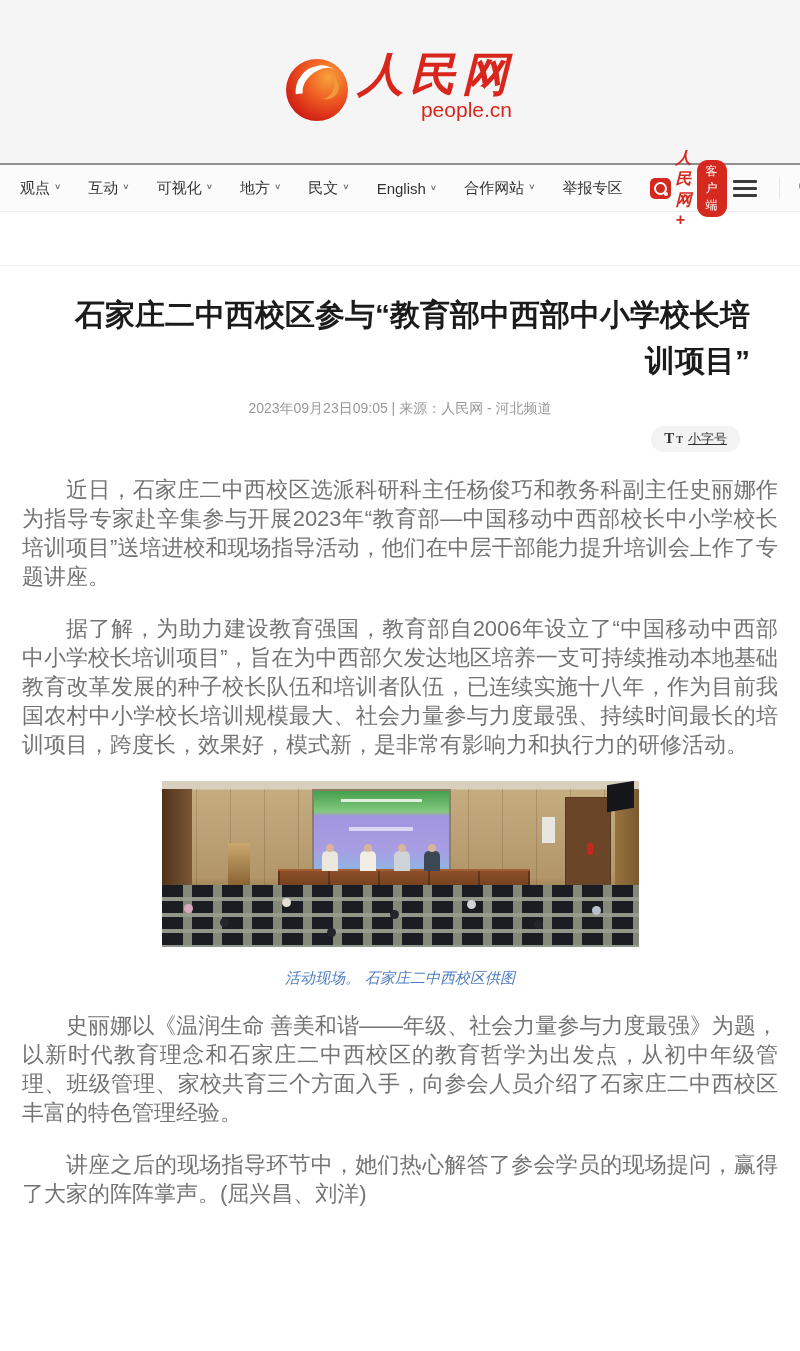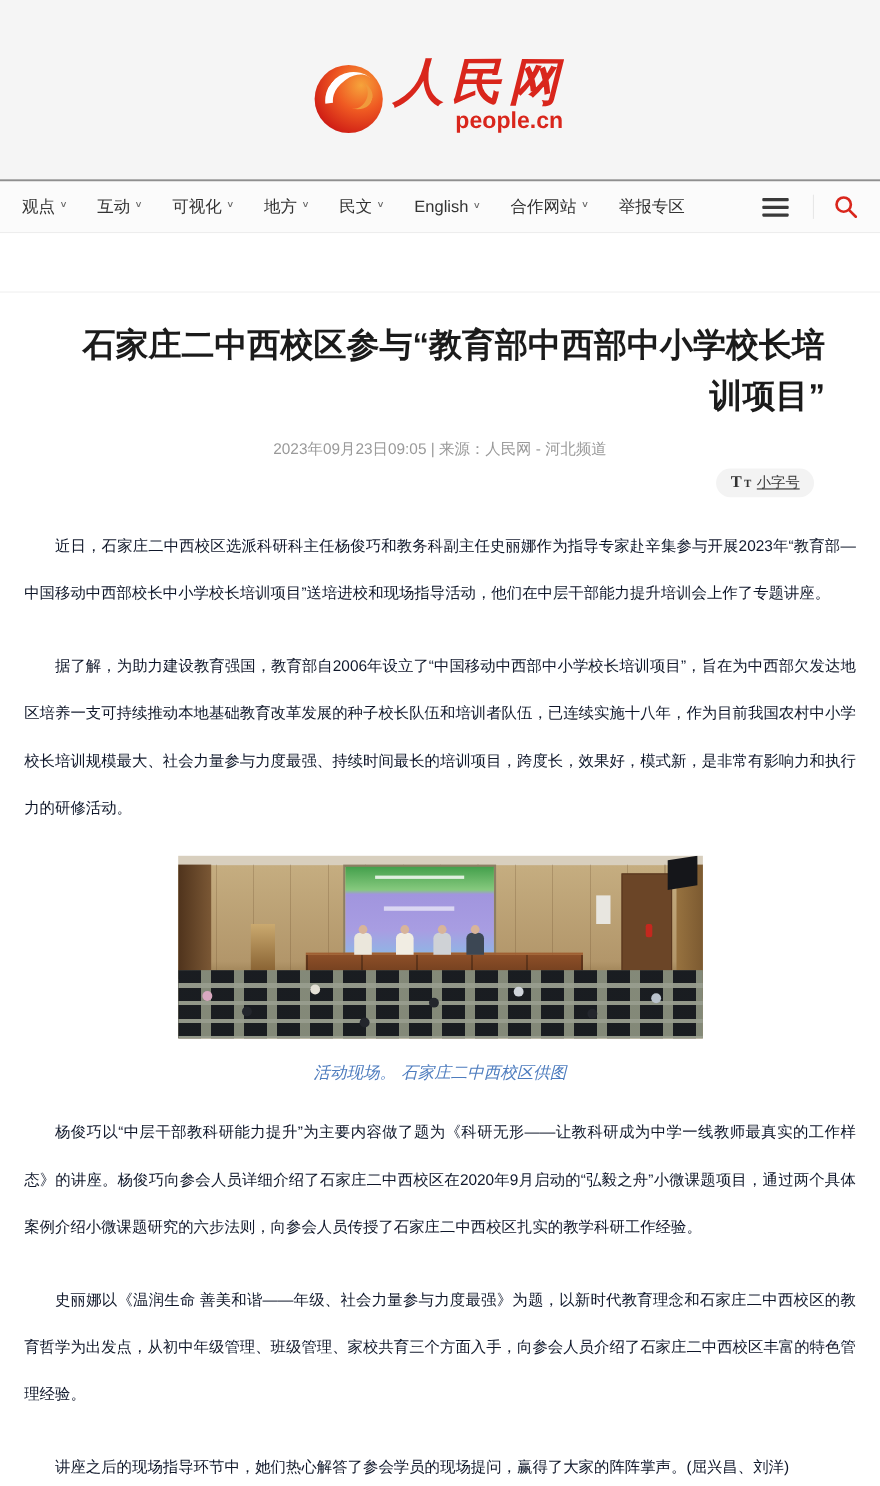--- a/index.html
+++ b/index.html
@@ -9,21 +9,21 @@
   .site-header { height:163px; background:#f5f5f5; display:flex; align-items:center; justify-content:center; }
   .logo { display:flex; align-items:flex-end; gap:10px; margin-top:6px; }
   .globe { position:relative; width:62px; height:62px; border-radius:50%;
            background:radial-gradient(circle at 68% 30%, #f6a43b 0%, #ef5a22 38%, #cf1d15 78%, #b41410 100%); overflow:hidden; }
   .globe::before { content:""; position:absolute; left:10px; top:6px; width:42px; height:44px; border-radius:50%;
            border-left:7px solid #ffffff; border-bottom:7px solid rgba(255,255,255,.0); transform:rotate(38deg); }
   .globe::after { content:""; position:absolute; left:22px; top:14px; width:26px; height:26px; border-radius:50%;
            border-right:5px solid #f09a3c; transform:rotate(20deg); }
   .logo-text { display:flex; flex-direction:column; align-items:flex-end; }
   .logo-cn { font-size:46px; font-weight:bold; color:#d9261c; letter-spacing:6px; font-style:italic; line-height:50px; }
-  .logo-en { font-size:21px; font-weight:bold; color:#d9261c; line-height:22px; margin-right:2px; }
+  .logo-en { font-size:21px; font-weight:normal; color:#d9261c; line-height:22px; margin-right:2px; }
 
   .header-rule { height:2px; background:#8f8f8f; }
 
   
   .nav { height:47px; background:#fbfbfb; border-bottom:1px solid #ececec; display:flex; align-items:center; padding:0 20px; }
   .nav-item { display:flex; gap:4px; font-size:15px; color:#333; margin-right:27px; cursor:pointer; white-space:nowrap; }
   .chev { font-size:10px; color:#666; transform:scaleY(.8) translateY(1px); }
   .app-badge { display:flex; align-items:center; gap:5px; margin-right:6px; }
   .app-icon { width:21px; height:21px; border-radius:5px; background:#d5281e; position:relative; flex:0 0 auto; }
   .app-icon::before { content:""; position:absolute; left:4px; top:4px; width:9px; height:9px; border:2px solid #fff; border-radius:50%; }
@@ -41,21 +41,21 @@
   .article { padding:0 22px 26px; background:#fff; }
   .title { margin-top:26px; text-align:right; font-size:30px; line-height:46px; font-weight:bold; color:#1b1b1b; padding:0 28px; }
   .meta { margin-top:16px; text-align:center; font-size:14px; color:#999; }
   .meta .src { color:#999; cursor:pointer; }
   .tool-row { display:flex; justify-content:flex-end; margin-top:8px; padding-right:38px; }
   .font-pill { background:#f3f3f3; border-radius:14px; padding:4px 13px; display:flex; align-items:baseline; gap:5px; cursor:pointer; color:#333; }
   .font-pill .t-big { font-family:"Liberation Serif","DejaVu Serif",serif; font-weight:bold; font-size:15px; }
   .font-pill .t-small { font-family:"Liberation Serif","DejaVu Serif",serif; font-weight:bold; font-size:10px; margin-left:-3px; }
   .font-pill .lbl { font-size:13px;text-decoration:underline; }
 
-  .para { font-size:14px; line-height:43px; text-align:justify; text-indent:2em; color:#0f172a; margin-top:23px; }
+  .para { font-size:22px; line-height:29px; text-align:justify; text-indent:2em; color:#737373; margin-top:23px; }
 
   
   figure { margin-top:22px; }
   .photo { position:relative; width:477px; height:166px; margin:0 auto; overflow:hidden;
            background:linear-gradient(180deg,#d8cfbe 0,#d8cfbe 8px,#c5ad80 9px,#b2966a 58%,#a68a5e 62%,#a68a5e 100%); }
   .seams { position:absolute; left:0; right:0; top:8px; height:110px;
            background:repeating-linear-gradient(90deg, rgba(90,60,30,.22) 0 1px, transparent 1px 34px); }
   .leftwall { position:absolute; left:0; top:8px; width:30px; height:104px; background:linear-gradient(90deg,#4f331c,#7b5835); }
   .rightcol { position:absolute; right:0; top:8px; width:24px; height:122px; background:linear-gradient(90deg,#97723f,#7c5a31); }
   .door { position:absolute; right:28px; top:16px; width:46px; height:98px; background:#6b4527; border:1px solid #59371e; }
@@ -128,20 +128,25 @@
     <span>English</span>
     <span class="chev">∨</span>
   </div>
   <div class="nav-item">
     <span>合作网站</span>
     <span class="chev">∨</span>
   </div>
   <div class="nav-item">
     <span>举报专区</span>
   </div>
+  <div class="app-badge">
+    <span class="app-icon"></span>
+    <span class="app-name">人民网+</span>
+    <span class="app-tag">客户端</span>
+  </div>
   <div class="nav-right">
     <div class="hamburger">
         <i></i>
         <i></i>
         <i></i>
       </div>
     <div class="search-btn">
       <svg width="22" height="22" viewBox="0 0 22 22" fill="none">
         <circle cx="9" cy="9" r="6.5" stroke="#d9261c" stroke-width="2.4"></circle>
         <line x1="14" y1="14" x2="20" y2="20" stroke="#d9261c" stroke-width="2.4" stroke-linecap="round"></line>
@@ -198,17 +203,16 @@
       <div class="head h3"></div>
       <div class="head h4"></div>
       <div class="head h5"></div>
       <div class="head h6"></div>
       <div class="head h7"></div>
       <div class="head h8"></div>
     </div>
     <figcaption>活动现场。 石家庄二中西校区供图</figcaption>
   </figure>
 
-  <p class="para">杨俊巧以“中层干部教科研能力提升”为主要内容做了题为《科研无形——让教科研成为中学一线教师最真实的工作样态》的讲座。杨俊巧向参会人员详细介绍了石家庄二中西校区在2020年9月启动的“弘毅之舟”小微课题项目，通过两个具体案例介绍小微课题研究的六步法则，向参会人员传授了石家庄二中西校区扎实的教学科研工作经验。</p>
   <p class="para">史丽娜以《温润生命 善美和谐——年级、社会力量参与力度最强》为题，以新时代教育理念和石家庄二中西校区的教育哲学为出发点，从初中年级管理、班级管理、家校共育三个方面入手，向参会人员介绍了石家庄二中西校区丰富的特色管理经验。</p>
   <p class="para">讲座之后的现场指导环节中，她们热心解答了参会学员的现场提问，赢得了大家的阵阵掌声。(屈兴昌、刘洋)</p>
 
 </main>
 
 </body></html>

